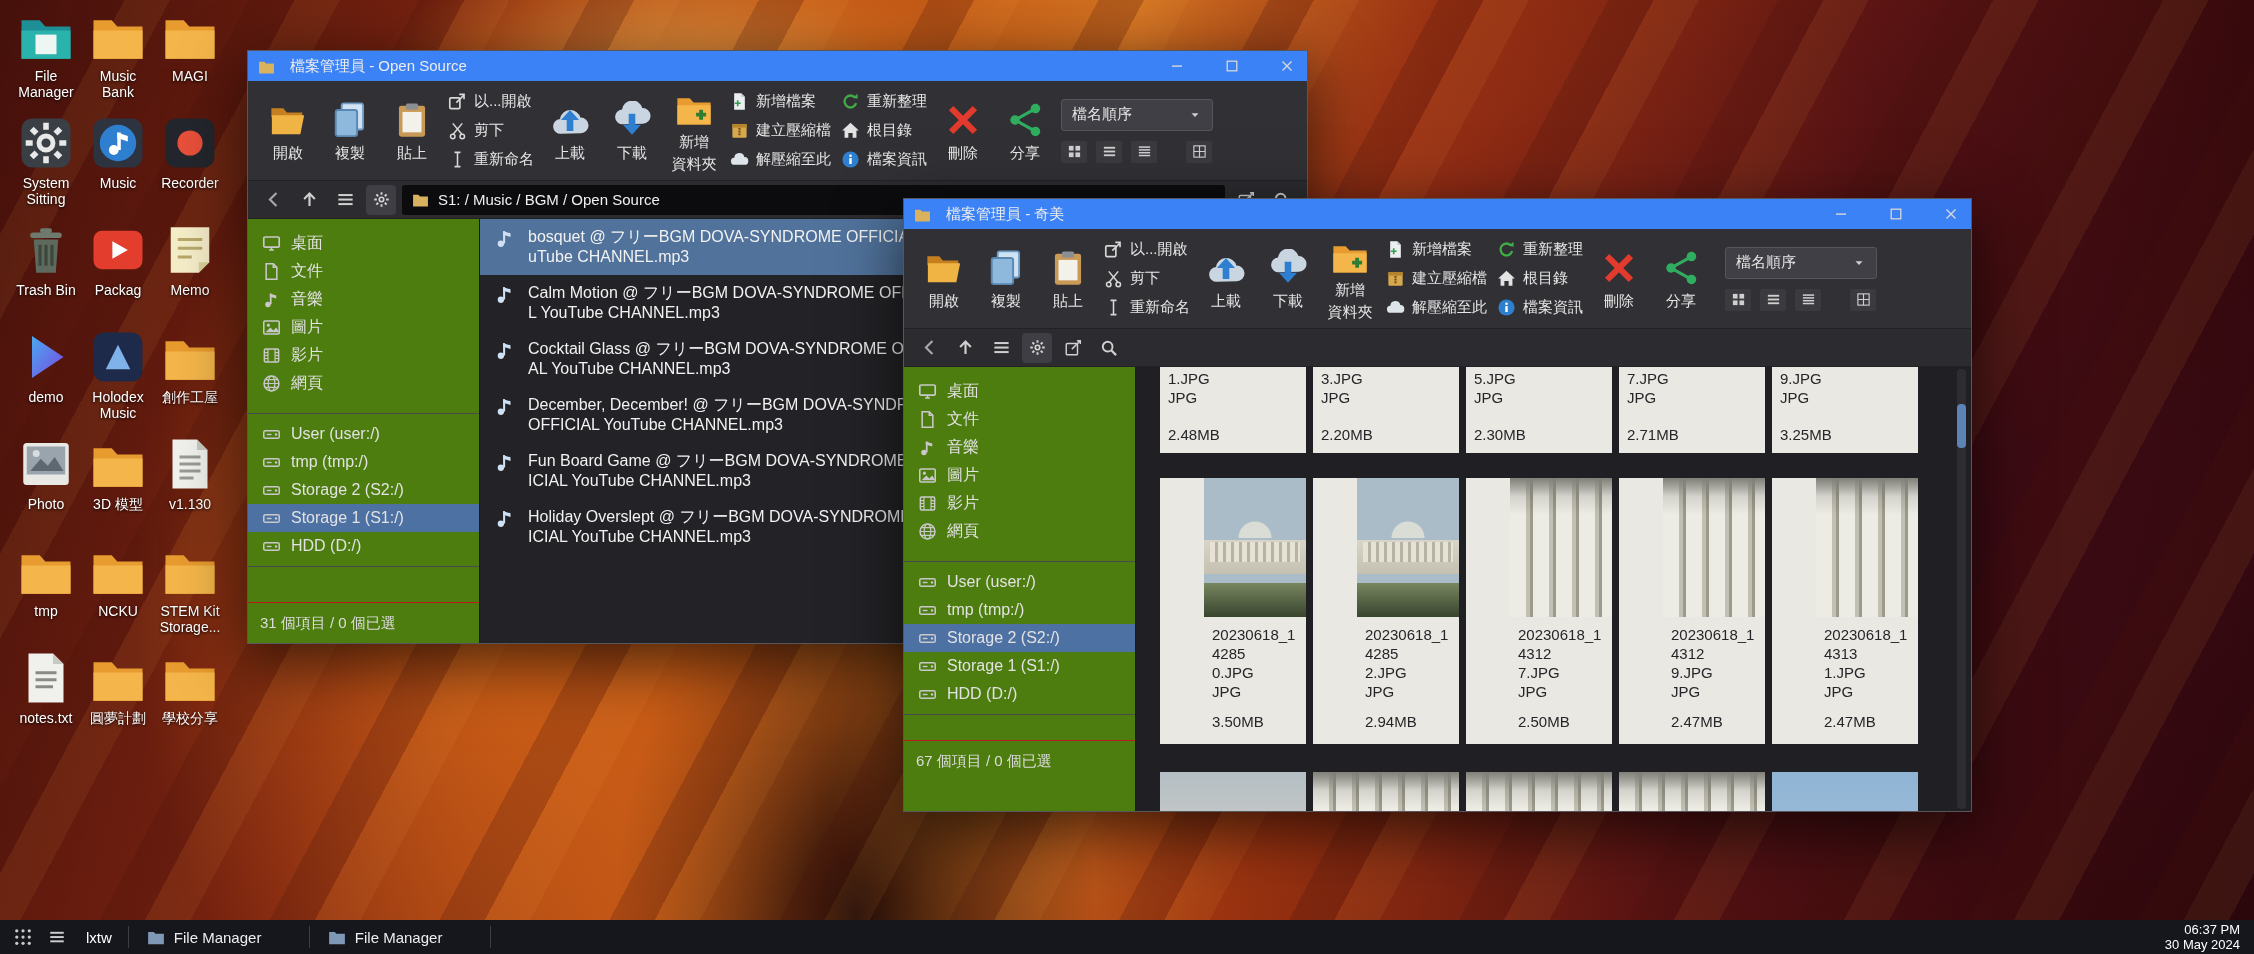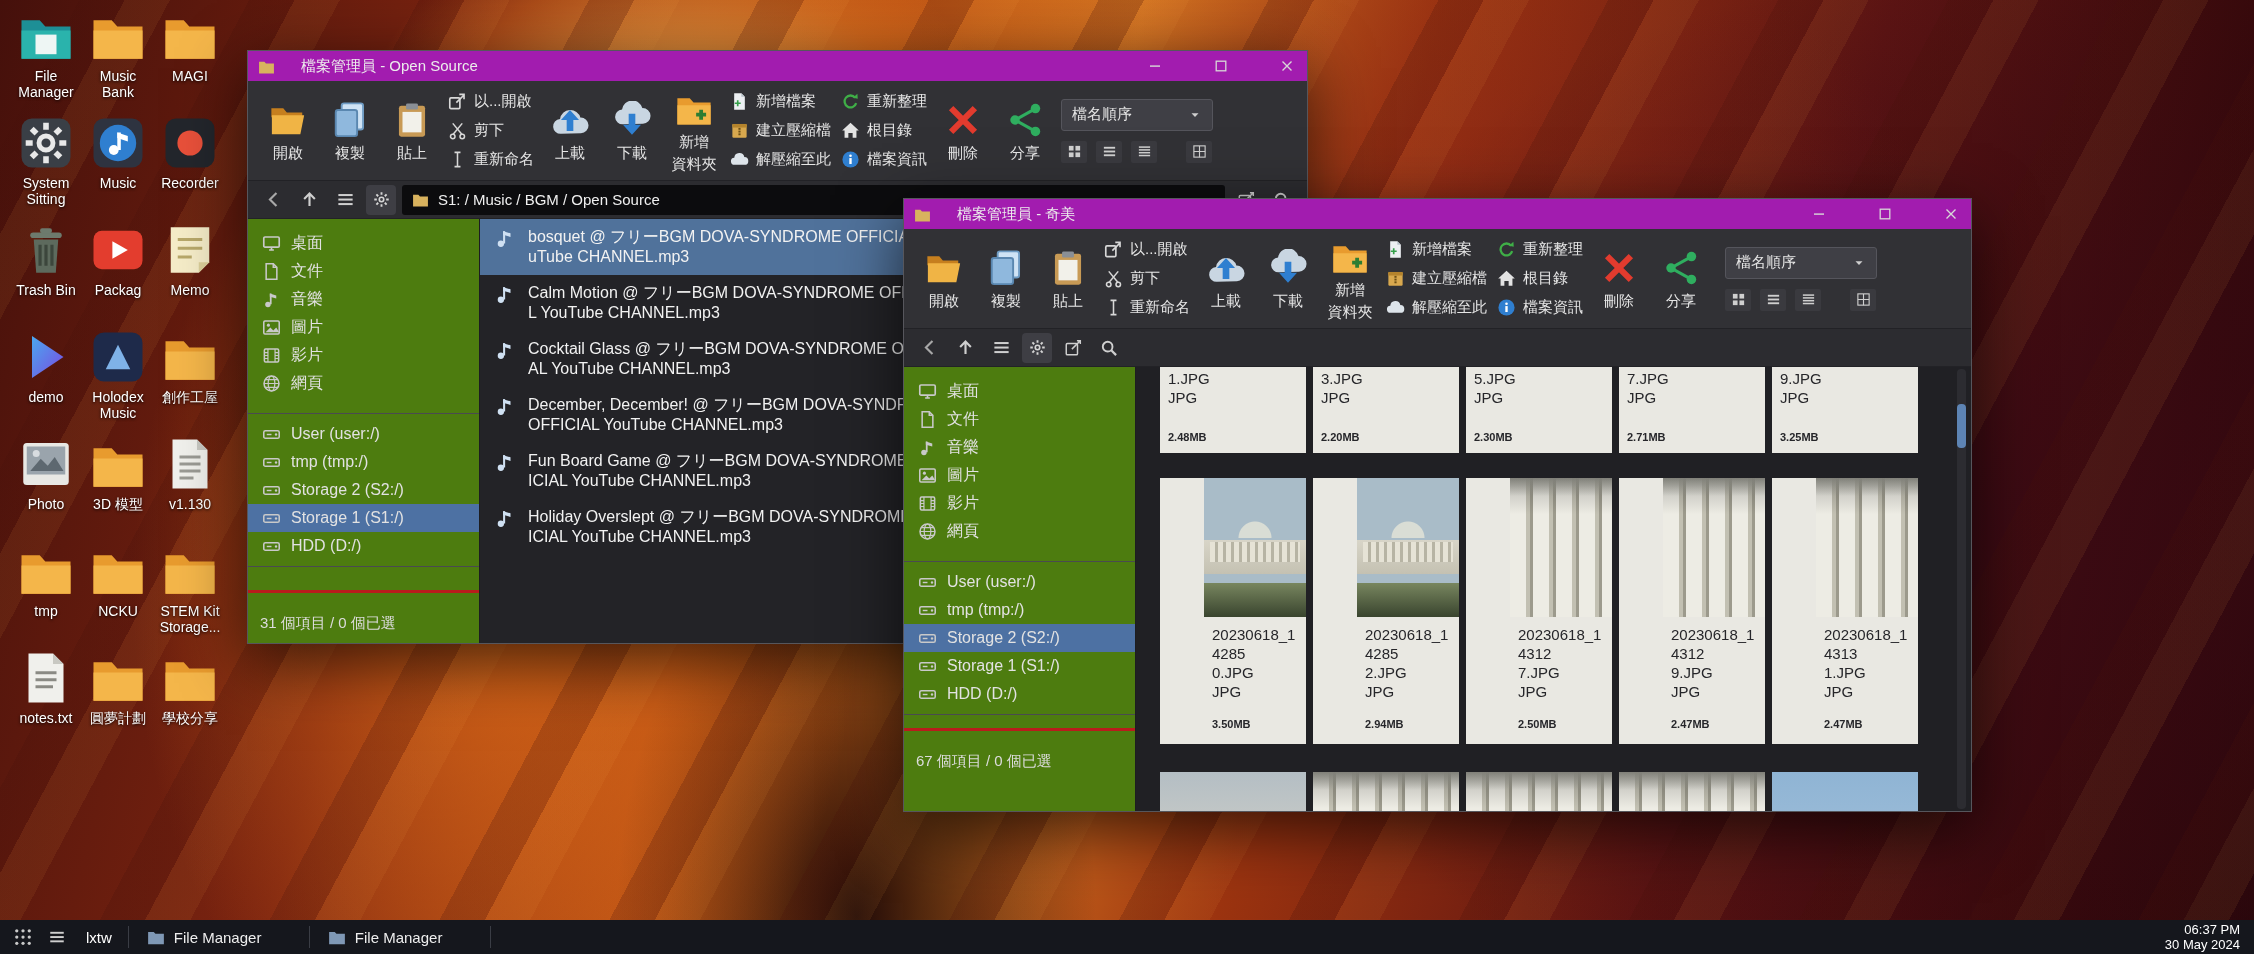--- a/index.html
+++ b/index.html
@@ -21,21 +21,21 @@
 
 
 #desktop-icons{position:absolute;left:10px;top:8px;display:grid;grid-template-columns:repeat(3,72px);grid-auto-rows:107px;column-gap:0;z-index:2;}
 .dicon{display:flex;flex-direction:column;align-items:center;gap:4px;cursor:default;}
 .dlabel{color:#fff;font-size:14px;line-height:16px;text-align:center;text-shadow:0 1px 3px rgba(0,0,0,.95);max-width:72px;overflow-wrap:break-word;}
 
 
 .window{position:absolute;background:#2a2a2e;border:1px solid #56565c;box-shadow:0 18px 60px rgba(0,0,0,.65);display:flex;flex-direction:column;}
 #win1{left:247px;top:50px;width:1061px;height:594px;z-index:10;}
 #win2{left:903px;top:198px;width:1069px;height:614px;z-index:20;}
-.titlebar{height:30px;background:#a21caf;display:flex;align-items:center;padding:0 0 0 10px;gap:26px;color:#ececec;font-size:15px;flex:none;}
+.titlebar{height:30px;background:#3b82f6;display:flex;align-items:center;padding:0 0 0 10px;gap:15px;color:#ececec;font-size:15px;flex:none;}
 .titlebar .spacer{flex:1;}
 .wbtn{width:40px;height:30px;display:flex;align-items:center;justify-content:center;}
 
 .toolbar{height:100px;background:#313135;display:flex;align-items:center;padding:0 14px;gap:10px;border-bottom:1px solid #222226;flex:none;overflow:hidden;}
 .tb-big{display:flex;flex-direction:column;align-items:center;gap:5px;min-width:52px;color:#e6e6e6;font-size:15px;line-height:17px;text-align:center;cursor:default;}
 .tb-grp{display:flex;flex-direction:column;gap:5px;}
 .tb-row{display:flex;align-items:center;gap:7px;color:#e6e6e6;font-size:15px;height:24px;white-space:nowrap;}
 .tb-right{margin-left:auto;margin-right:80px;display:flex;flex-direction:column;gap:10px;align-items:flex-start;}
 .sortbtn{display:flex;align-items:center;justify-content:space-between;background:#3f3f45;border:1px solid #55555c;border-radius:3px;height:32px;width:152px;padding:0 10px;color:#e6e6e6;font-size:15px;}
 .views{display:flex;gap:9px;align-items:center;}
@@ -45,41 +45,41 @@
 .addressbar{height:38px;background:#2c2c30;display:flex;align-items:center;padding:0 10px;gap:6px;border-bottom:1px solid #222226;flex:none;}
 .abtn{width:30px;height:30px;display:flex;align-items:center;justify-content:center;border-radius:4px;}
 .abtn.round{background:#3e3e44;}
 .pathfield{flex:1;height:30px;background:#0c0c0e;border-radius:3px;display:flex;align-items:center;gap:9px;padding:0 10px;color:#f0f0f0;font-size:15px;white-space:nowrap;overflow:hidden;}
 
 .win-body{flex:1;display:flex;min-height:0;}
 .sidebar{width:232px;background:#4d7c0f;border-right:1px solid #1d1d20;display:flex;flex-direction:column;padding-top:10px;flex:none;}
 .side-item{height:28px;display:flex;align-items:center;gap:10px;padding:0 14px;color:#e2e2e2;font-size:16px;white-space:nowrap;cursor:default;}
 .side-item.selected{background:#4d71a3;}
 .side-group{margin-top:16px;border-top:1px solid #4a4a50;border-bottom:1px solid #4a4a50;padding:6px 0;}
-.side-status{margin-top:auto;padding:21px 12px 10px;color:#dcdcdc;font-size:15px;border-top:3px solid #b91c1c;white-space:nowrap;}
+.side-status{margin-top:auto;padding:11px 12px 10px;color:#dcdcdc;font-size:15px;border-top:1px solid #b91c1c;white-space:nowrap;}
 #win2 .side-status{margin-bottom:30px;}
 
 .content{flex:1;background:#232327;position:relative;overflow:hidden;min-width:0;}
 .list-head{padding:46px 0 16px 18px;color:#fff;font-size:16px;font-weight:bold;}
 .flist{display:flex;flex-direction:column;}
 .fitem{display:flex;gap:12px;padding:8px 10px 8px 14px;min-height:55px;align-items:flex-start;width:620px;}
 .fitem.selected{background:#50729b;}
 .fname{color:#f2f2f2;font-size:16px;line-height:20px;max-width:420px;word-break:break-all;}
 
 
 #win2 .content{background:#202024;}
 .grid{position:absolute;inset:0;}
 .grow{position:absolute;left:24px;display:flex;gap:7px;}
 .rowA{top:0;} .rowB{top:111px;} .rowC{top:405px;}
 .tile{width:146px;background:#e9e8e2;color:#26262a;display:flex;flex-direction:column;}
 .tileA{height:86px;padding:2px 8px 10px;}
 .tileB{height:266px;padding-left:44px;}
 .tileC{height:40px;overflow:hidden;}
 .tname{font-size:15px;line-height:19px;word-break:break-all;}
-.tsize{margin-top:auto;font-size:11px;font-weight:bold;}
+.tsize{margin-top:auto;font-size:15px;}
 .ttext{flex:1;padding:8px 8px 14px;display:flex;flex-direction:column;}
 .thumb{width:100%;height:139px;flex:none;background:#a9bcc8;}
 .thumb.dome{background-color:#a9bcc8;background-image:
  radial-gradient(circle at 50% 100%, #d9ddd5 0 16px, rgba(0,0,0,0) 17px),
  repeating-linear-gradient(90deg,#e6e3d6 0 5px,#b7b4a4 5px 8px),
  linear-gradient(#d8d5c8,#c4c1b2),
  linear-gradient(#78865f,#39442e);
  background-repeat:no-repeat;
  background-size:44px 34px,90px 20px,110px 34px,100% 34px;
  background-position:50% 26px,50% 64px,50% 62px,50% 100%;}

